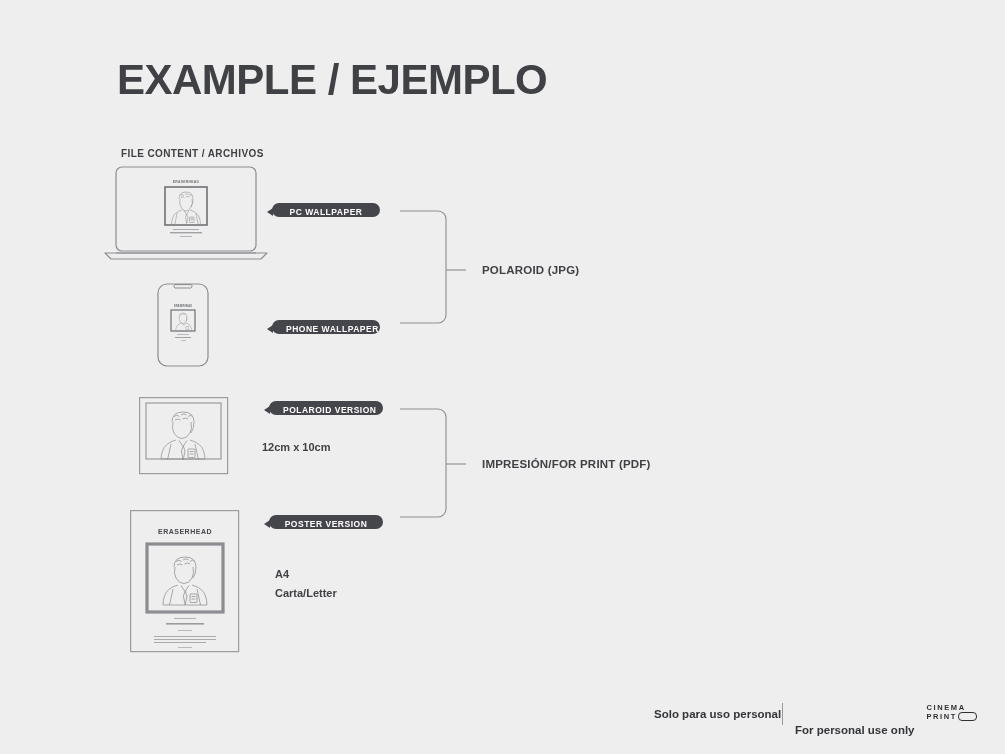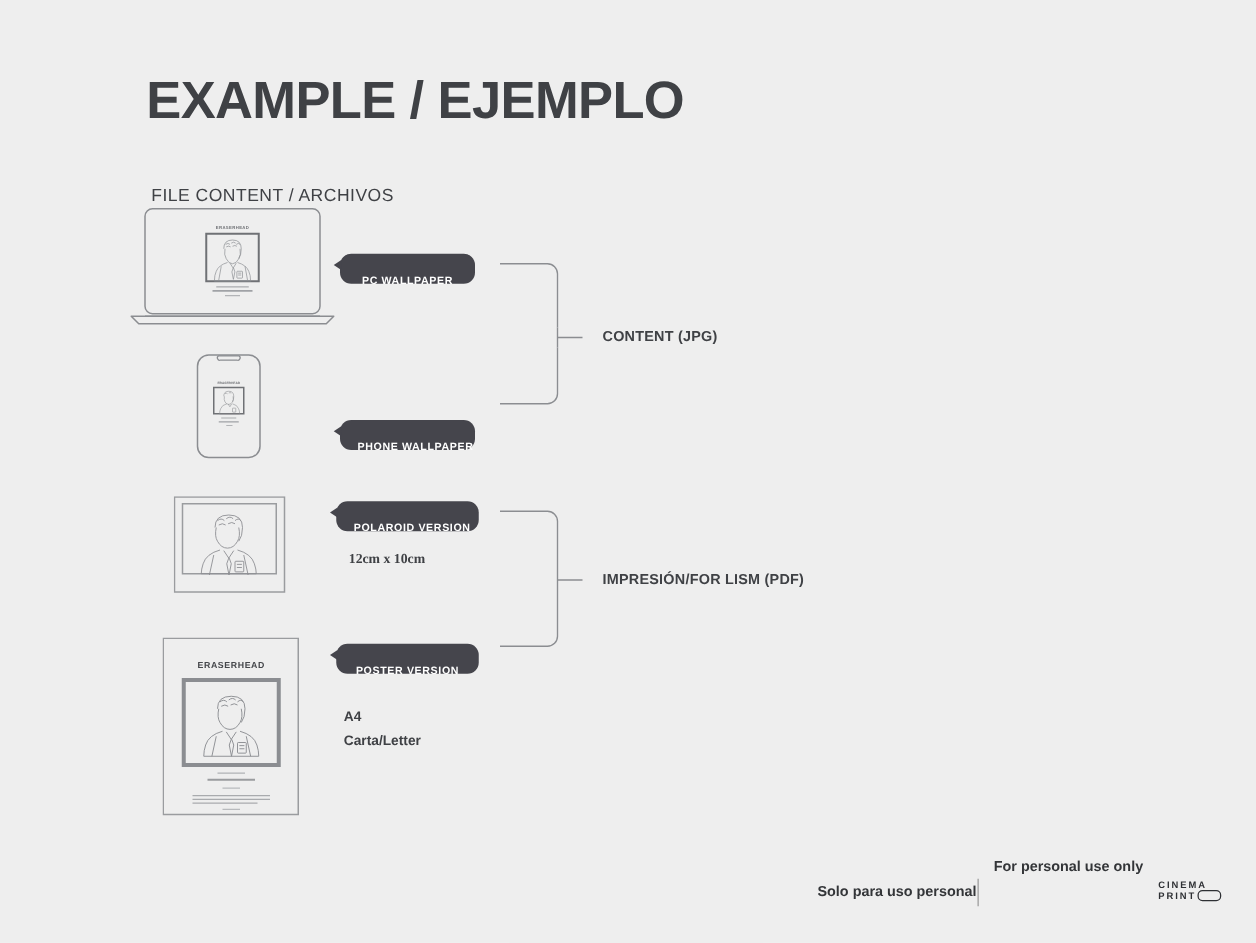--- a/index.html
+++ b/index.html
@@ -27,39 +27,39 @@
     font-size: 42px;
     font-weight: 700;
     letter-spacing: -0.5px;
     color: #3f4145;
   }
 
   .section-label {
     position: absolute;
     left: 121px;
     top: 148px;
-    font-size: 14px;
-    font-weight: 400;
+    font-size: 10px;
+    font-weight: 700;
     letter-spacing: 0.4px;
     color: #3f4145;
   }
 
   
   .badge {
     position: absolute;
-    height: 24px;
+    height: 14px;
     line-height: 18px;
     border-radius: 9px;
     background: #45454c;
     color: #ffffff;
     font-size: 8.5px;
     font-weight: 700;
     letter-spacing: 0.5px;
     text-align: center;
-    padding: 12px 14px;
+    padding: 0 14px;
     box-sizing: border-box;
     white-space: nowrap;
   }
   .badge::before {
     content: "";
     position: absolute;
     left: -5px;
     top: 5px;
     width: 0; height: 0;
     border-top: 4px solid transparent;
@@ -223,51 +223,51 @@
       <rect x="36" y="113" width="38" height="1.6" fill="#9a9c9f"></rect>
       <rect x="48" y="120" width="14" height="1" fill="#b8babd"></rect>
       <rect x="24" y="126" width="62" height="1" fill="#a9abae"></rect>
       <rect x="24" y="129" width="62" height="1" fill="#a9abae"></rect>
       <rect x="24" y="132" width="52" height="1" fill="#a9abae"></rect>
       <rect x="48" y="137" width="14" height="1" fill="#b8babd"></rect>
     </svg>
   </div>
 
   <div class="badge" style="left:272px; top:203px; width:108px;">PC WALLPAPER</div>
-  <div class="badge" style="left:272px; top:336px; width:108px;">PHONE WALLPAPER</div>
+  <div class="badge" style="left:272px; top:320px; width:108px;">PHONE WALLPAPER</div>
   <div class="badge" style="left:269px; top:401px; width:114px;">POLAROID VERSION</div>
   <div class="badge" style="left:269px; top:515px; width:114px;text-align:center;">POSTER VERSION</div>
 
-  <div class="size-label" style="left:279px; top:441px;font-family:Liberation Serif, serif;">12cm x 10cm</div>
+  <div class="size-label" style="left:262px; top:441px;">12cm x 10cm</div>
   <div class="size-label" style="left:275px; top:568px;">A4</div>
   <div class="size-label" style="left:275px; top:587px;">Carta/Letter</div>
 
   <div class="bracket" style="left:400px; top:205px;">
     <svg width="70" height="130" viewBox="0 0 70 130">
       <path d="M0 6 H38 a8 8 0 0 1 8 8 V57" fill="none" stroke="#8b8d91" stroke-width="1.1"></path>
       <path d="M46 73 V110 a8 8 0 0 1 -8 8 H0" fill="none" stroke="#8b8d91" stroke-width="1.1"></path>
       <line x1="46" y1="57" x2="46" y2="73" stroke="#8b8d91" stroke-width="1.1"></line>
       <line x1="46" y1="65" x2="66" y2="65" stroke="#8b8d91" stroke-width="1.1"></line>
     </svg>
   </div>
-  <div class="group-label" style="left:482px; top:264px;">CONTENT (JPG)</div>
+  <div class="group-label" style="left:482px; top:264px;">POLAROID (JPG)</div>
 
   <div class="bracket" style="left:400px; top:403px;">
     <svg width="70" height="126" viewBox="0 0 70 126">
       <path d="M0 6 H38 a8 8 0 0 1 8 8 V53" fill="none" stroke="#8b8d91" stroke-width="1.1"></path>
       <path d="M46 69 V106 a8 8 0 0 1 -8 8 H0" fill="none" stroke="#8b8d91" stroke-width="1.1"></path>
       <line x1="46" y1="53" x2="46" y2="69" stroke="#8b8d91" stroke-width="1.1"></line>
       <line x1="46" y1="61" x2="66" y2="61" stroke="#8b8d91" stroke-width="1.1"></line>
     </svg>
   </div>
-  <div class="group-label" style="left:482px; top:458px;">IMPRESIÓN/FOR LISM (PDF)</div>
+  <div class="group-label" style="left:482px; top:458px;">IMPRESIÓN/FOR PRINT (PDF)</div>
 
   <div class="footer-text" style="left:654px; top:708px;text-align:right;">Solo para uso personal</div>
   <div class="footer-divider" style="left:782px; top:703px; height:22px;"></div>
-  <div class="footer-text" style="left:795px; top:688px;">For personal use only</div>
+  <div class="footer-text" style="left:795px; top:724px;">For personal use only</div>
 
   <div class="logo">
     <div class="logo-row">
       <span>CINEMA</span>
     </div>
     <div class="logo-row">
       <span>PRINT</span>
       <span class="logo-pill"></span>
     </div>
   </div>

